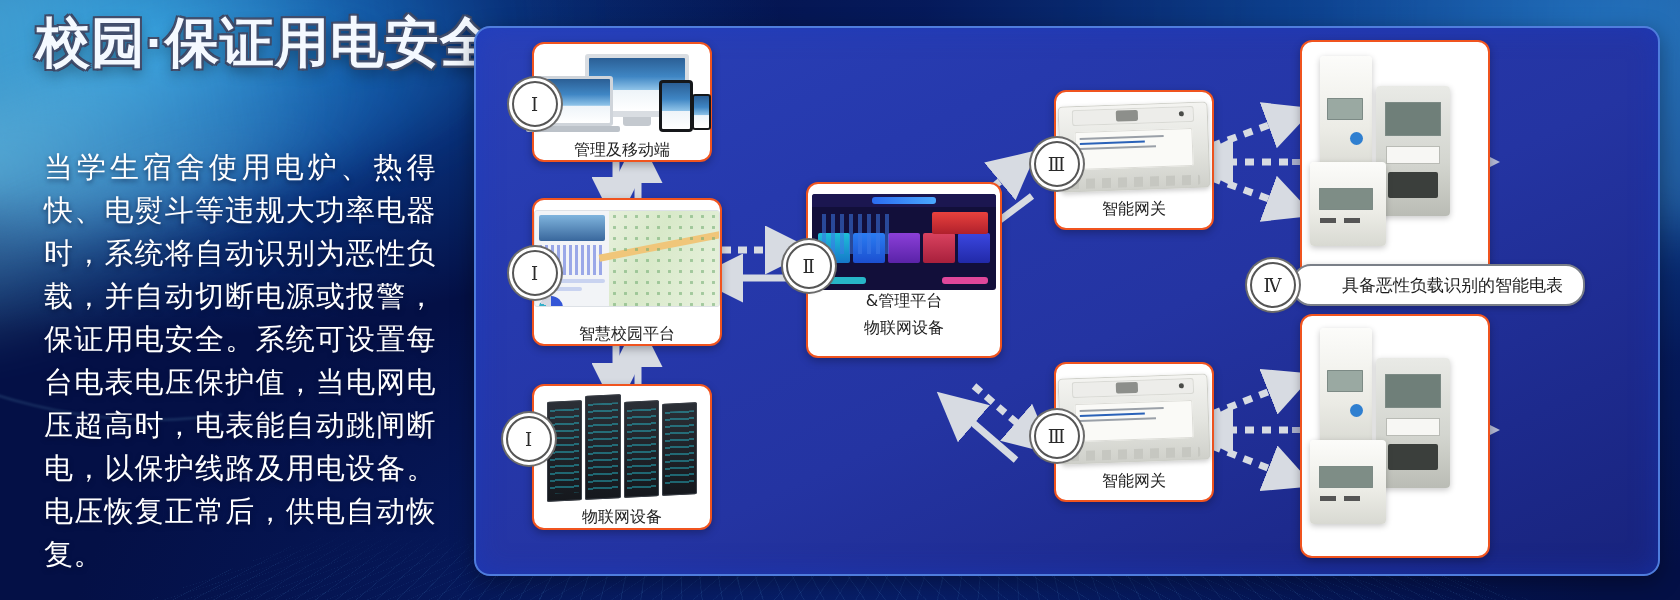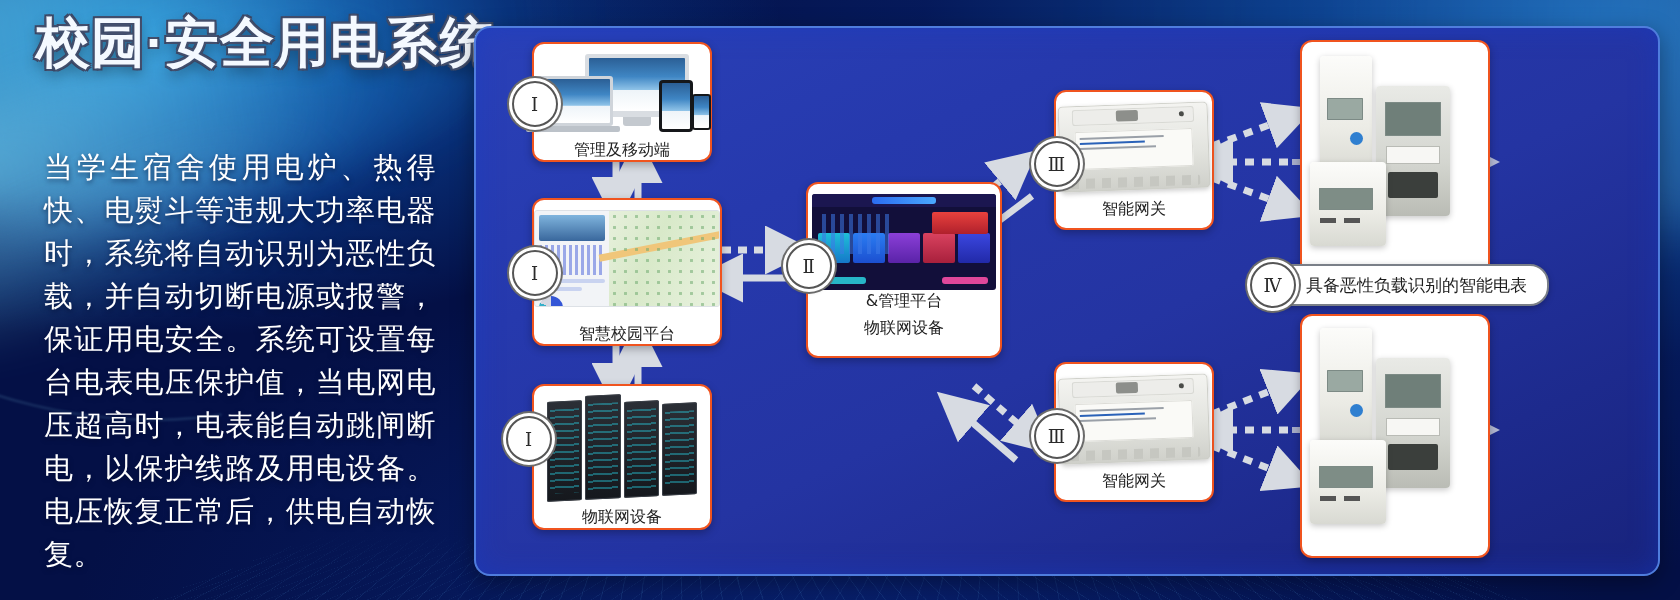--- a/index.html
+++ b/index.html
@@ -204,21 +204,21 @@
   <div class="beam b1"></div>
   <div class="beam b2"></div>
   <div class="beam b3"></div>
   <div class="beam b4"></div>
   <div class="arc a1"></div>
   <div class="arc a2"></div>
   <div class="arc a3"></div>
   <div class="bg-grid"></div>
 
   <div class="left">
-    <div class="title">校园·安全用电系统</div>
+    <div class="title">校园·保证用电安全</div>
     <div class="desc">当学生宿舍使用电炉、热得快、电熨斗等违规大功率电器时，系统将自动识别为恶性负载，并自动切断电源或报警，保证用电安全。系统可设置每台电表电压保护值，当电网电压超高时，电表能自动跳闸断电，以保护线路及用电设备。电压恢复正常后，供电自动恢复。</div>
   </div>
 
   <div class="panel">
 
     <svg class="link">
       <defs>
         <marker id="ah" markerWidth="7" markerHeight="7" refX="3" refY="3.5" orient="auto">
           <path d="M0,0 L7,3.5 L0,7 Z" fill="#d7dbe2"></path>
         </marker>
@@ -379,21 +379,21 @@
           <div style="position:absolute;left:12px;top:86px;right:12px;height:26px;background:#3b3f3c;border-radius:2px;"></div>
         </div>
         <div class="meter m-white" style="left:8px;top:120px;width:76px;height:84px;">
           <div class="lcd" style="left:9px;top:26px;width:54px;height:22px;background:#7e8d86;"></div>
           <div style="position:absolute;left:10px;top:56px;width:16px;height:5px;background:#555;"></div>
           <div style="position:absolute;left:34px;top:56px;width:16px;height:5px;background:#555;"></div>
         </div>
       </div>
     </div>
 
-    <div style="position:absolute;left:780px;top:236px;height:38px;background:#fff;border:2px solid #7a7f88;border-radius:19px;display:flex;align-items:center;padding:0 20px 0 48px;box-shadow:0 2px 6px rgba(0,0,0,.25);">
+    <div style="position:absolute;left:816px;top:236px;height:38px;background:#fff;border:2px solid #7a7f88;border-radius:19px;display:flex;align-items:center;padding:0 20px 0 48px;box-shadow:0 2px 6px rgba(0,0,0,.25);">
       <span style="font-size:17px;color:#1d1d1d;white-space:nowrap;font-family:'DejaVu Sans','Liberation Sans',sans-serif;">具备恶性负载识别的智能电表</span>
     </div>
     <div class="badge" style="left:774px;top:234px;">Ⅳ</div>
 
     <div class="card" style="left:824px;top:286px;width:190px;height:244px;">
       <div class="art" style="width:100%;height:100%;position:relative;">
         <div class="meter m-white" style="left:18px;top:12px;width:52px;height:120px;">
           <div class="lcd" style="left:7px;top:42px;width:36px;height:22px;"></div>
           <div style="position:absolute;left:30px;top:76px;width:13px;height:13px;border-radius:50%;background:#2f7fd0;"></div>
         </div>

